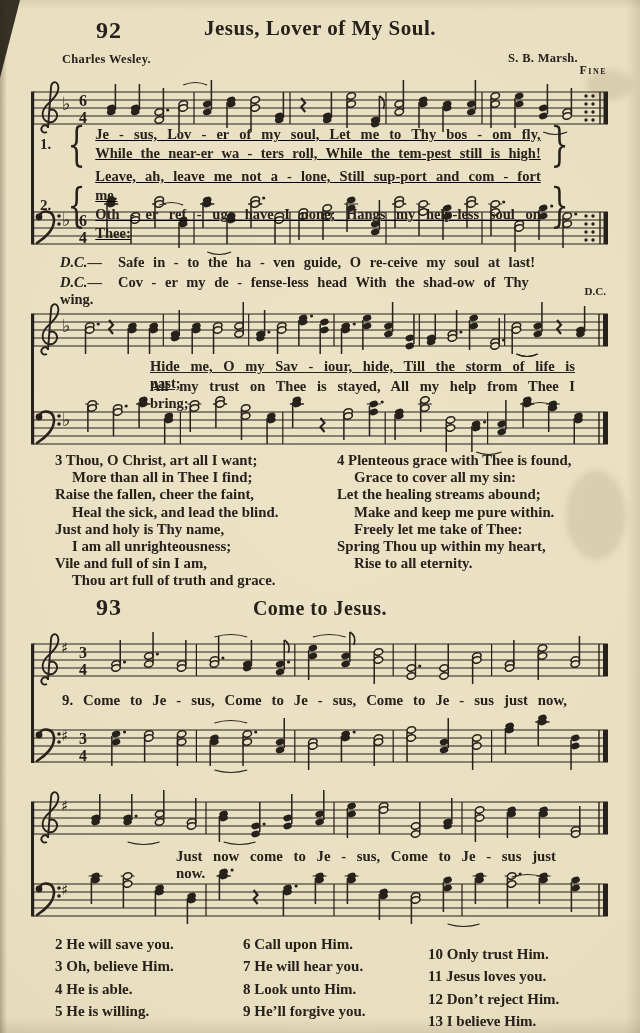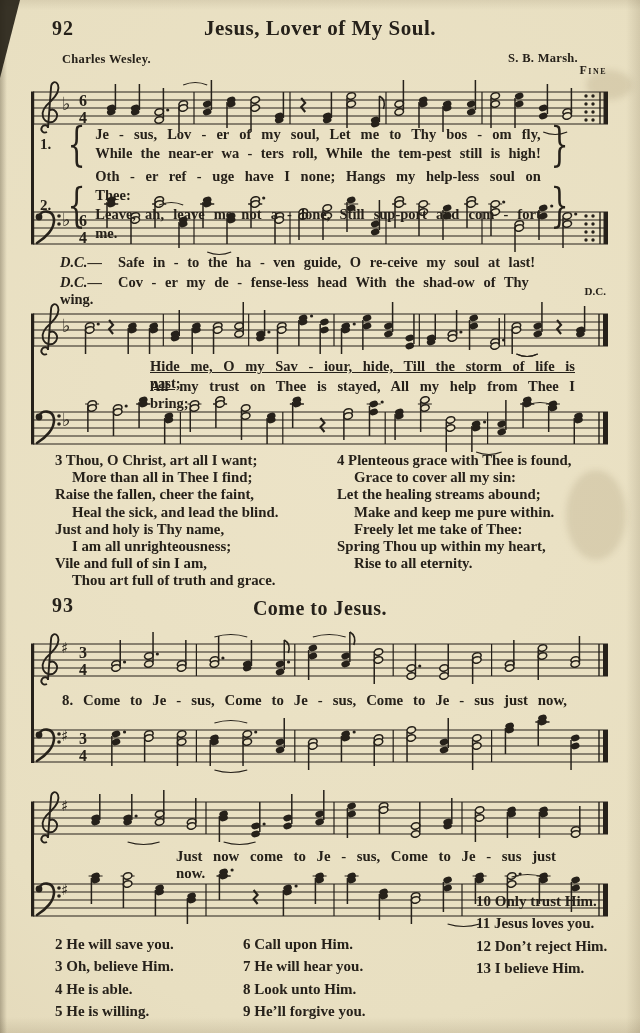--- a/index.html
+++ b/index.html
@@ -8,31 +8,31 @@
     background:
       linear-gradient(90deg, rgba(55,45,25,.30) 0px, rgba(55,45,25,0) 7px),
       linear-gradient(270deg, rgba(80,65,35,.14) 0px, rgba(80,65,35,0) 14px),
       linear-gradient(0deg, rgba(80,65,35,.12) 0px, rgba(80,65,35,0) 16px),
       linear-gradient(180deg, rgba(80,65,35,.10) 0px, rgba(80,65,35,0) 10px),
       radial-gradient(130% 105% at 52% 42%, #ece3c7 0%, #e8dfc1 55%, #dccfae 100%);
     font-family:"Liberation Serif","DejaVu Serif",serif;
   }
   .abs{position:absolute;}
   .txt{font-family:"Liberation Serif","DejaVu Serif",serif;font-weight:bold;color:#26211a;}
-  .hymn-num{font-size:20px;letter-spacing:1px;}
+  .hymn-num{font-size:24px;letter-spacing:1px;margin-left:44px;}
   .hymn-title{left:0;right:0;text-align:center;font-size:21px;letter-spacing:.5px;}
   .byline{font-size:12.5px;letter-spacing:.3px;}
   .fine{font-size:12px;font-variant:small-caps;letter-spacing:1.5px;margin-left:44px;}
   .dc-label{font-size:11px;}
   .staff{position:absolute;left:30px;width:580px;height:64px;}
   .sysline{position:absolute;left:31px;width:3px;background:#26211a;}
   .vg{display:flex;align-items:center;}
   .vnum{font-size:15px;width:22px;flex:none;}
   .brace{font-size:46px;font-weight:400;line-height:40px;transform:scaleX(.62);flex:none;color:#26211a;font-family:"DejaVu Serif",serif;}
-  .vlines{flex:1;min-width:0;padding:0 4px;}
+  .vlines{flex:1;min-width:0;padding:0 4px;text-decoration:underline;}
   .vline{font-size:14.5px;line-height:19px;text-align:justify;text-align-last:justify;word-spacing:4px;white-space:normal;}
   .dcline{font-size:14.5px;}
   .dcp{font-style:italic;font-weight:bold;margin-right:16px;}
   .chorus{font-size:14.5px;text-align:justify;text-align-last:justify;word-spacing:5px;}
   .stanza .vline2{font-size:14.8px;line-height:17.2px;text-align:left;text-align-last:left;}
   .ind{padding-left:17px;}
   .lyric93{font-size:14.8px;text-align:justify;text-align-last:justify;word-spacing:5px;}
   .listcol div{font-size:15px;line-height:22.4px;white-space:nowrap;}
   .corner{position:absolute;top:0;left:0;width:22px;height:80px;background:#241f15;clip-path:polygon(0 0,20px 0,0 78px);opacity:.9;}
   .ghost{position:absolute;border-radius:50%;filter:blur(3px);background:rgba(110,90,50,.14);}
@@ -263,22 +263,22 @@
       <div class="vlines">
         <div class="txt vline">Je - sus, Lov - er of my soul, Let me to Thy bos - om fly,</div>
         <div class="txt vline">While the near-er wa - ters roll, While the tem-pest still is high!</div>
       </div>
       <span class="brace">}</span>
     </div>
     <div class="vg" style="margin-top:3px;">
       <span class="txt vnum">2.</span>
       <span class="brace">{</span>
       <div class="vlines">
+        <div class="txt vline">Leave, ah, leave me not a - lone, Still sup-port and com - fort me.</div>
         <div class="txt vline">Oth - er ref - uge have I none; Hangs my help-less soul on Thee:</div>
-        <div class="txt vline">Leave, ah, leave me not a - lone, Still sup-port and com - fort me.</div>
       </div>
       <span class="brace">}</span>
     </div>
   </div>
 
   <div class="abs txt dcline" style="left:60px;top:254px;width:510px;">
     <span class="dcp">D.C.—</span><span class="chorus" style="display:inline;">Safe in - to the ha - ven guide, O re-ceive my soul at last!</span>
   </div>
   <div class="abs txt dcline" style="left:60px;top:274px;width:510px;">
     <span class="dcp">D.C.—</span><span class="chorus" style="display:inline;">Cov - er my de - fense-less head With the shad-ow of Thy wing.</span>
@@ -568,21 +568,21 @@
         <line x1="166.39999999999998" y1="16" x2="166.39999999999998" y2="48" stroke="#26211a" stroke-width="1.2"></line>
         <line x1="264.79999999999995" y1="16" x2="264.79999999999995" y2="48" stroke="#26211a" stroke-width="1.2"></line>
         <line x1="363.2" y1="16" x2="363.2" y2="48" stroke="#26211a" stroke-width="1.2"></line>
         <line x1="461.59999999999997" y1="16" x2="461.59999999999997" y2="48" stroke="#26211a" stroke-width="1.2"></line>
         <path d="M282.84 9 Q 299.24 4 315.64 9" fill="none" stroke="#26211a" stroke-width="1.2"></path>
         <path d="M184.44 9 Q 200.84 4 217.24 9" fill="none" stroke="#26211a" stroke-width="1.2"></path>
         <line x1="569" y1="16" x2="569" y2="48" stroke="#26211a" stroke-width="1.4"></line>
         <rect x="573" y="16" width="5" height="32" fill="#26211a"></rect>
       </svg></div>
 
-  <div class="abs txt lyric93" style="left:62px;top:692px;width:505px;">8. Come to Je - sus, Come to Je - sus, Come to Je - sus just now,</div>
+  <div class="abs txt lyric93" style="left:62px;top:692px;width:505px;">9. Come to Je - sus, Come to Je - sus, Come to Je - sus just now,</div>
 
   <div class="staff" style="top:714px;"><svg width="580" height="64" viewBox="0 0 580 64" xmlns="http://www.w3.org/2000/svg">
         <line x1="3" y1="16" x2="578" y2="16" stroke="#26211a" stroke-width="1.1"></line>
         <line x1="3" y1="24" x2="578" y2="24" stroke="#26211a" stroke-width="1.1"></line>
         <line x1="3" y1="32" x2="578" y2="32" stroke="#26211a" stroke-width="1.1"></line>
         <line x1="3" y1="40" x2="578" y2="40" stroke="#26211a" stroke-width="1.1"></line>
         <line x1="3" y1="48" x2="578" y2="48" stroke="#26211a" stroke-width="1.1"></line>
         <rect x="1" y="15.5" width="3.2" height="33" fill="#26211a"></rect>
         <circle cx="9" cy="21" r="3.4" fill="#26211a"></circle>
         <path d="M9 21 C11 13 23 14 24 23 C25 33 15 42 7 47" fill="none" stroke="#26211a" stroke-width="2.6" stroke-linecap="round"></path>
@@ -804,20 +804,20 @@
     <div class="txt">3 Oh, believe Him.</div>
     <div class="txt">4 He is able.</div>
     <div class="txt">5 He is willing.</div>
   </div>
   <div class="abs listcol" style="left:243px;top:933px;">
     <div class="txt">6 Call upon Him.</div>
     <div class="txt">7 He will hear you.</div>
     <div class="txt">8 Look unto Him.</div>
     <div class="txt">9 He’ll forgive you.</div>
   </div>
-  <div class="abs listcol" style="left:428px;top:890px;margin-left:48px;">
+  <div class="abs listcol" style="left:428px;top:943px;">
     <div class="txt">10 Only trust Him.</div>
     <div class="txt">11 Jesus loves you.</div>
     <div class="txt">12 Don’t reject Him.</div>
     <div class="txt">13 I believe Him.</div>
   </div>
 
 </div>
 
 </body></html>

